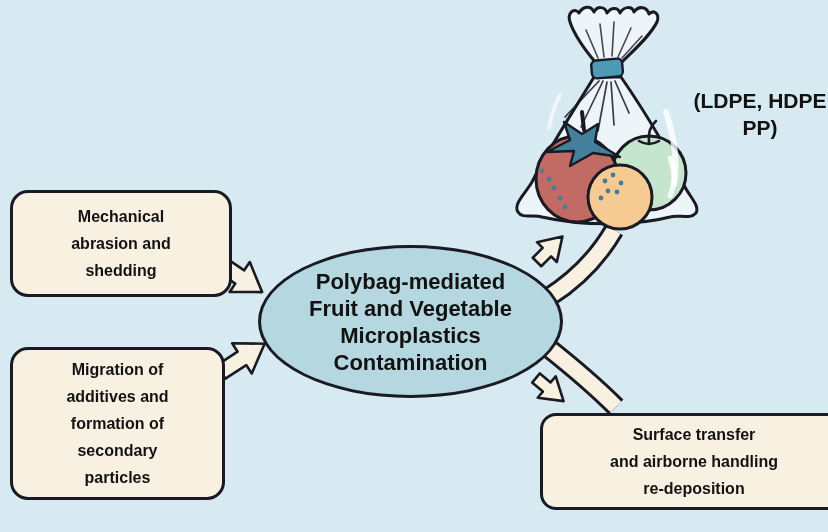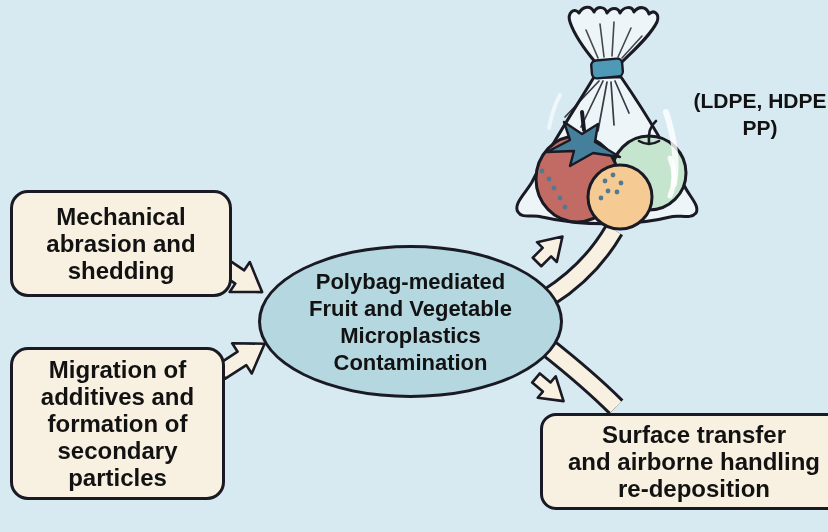--- a/index.html
+++ b/index.html
@@ -16,21 +16,21 @@
     display:flex;align-items:center;justify-content:center;
     text-align:center;
     color:var(--text,#121212);
     font-weight:700;
     box-sizing:border-box;
   }
   .roundbox{
     background:var(--box-fill,#f8f0e1);
     border:3px solid var(--box-border,#1a1a24);
     border-radius:18px;
-    font-size:24px;line-height:27px;
+    font-size:16px;line-height:27px;
   }
   .box1{left:10px;top:190px;width:222px;height:107px;}
   .box2{left:10px;top:347px;width:215px;height:153px;justify-content:center;}
   .box3{left:540px;top:413px;width:308px;height:97px;border-radius:16px;}
   .center-ellipse{
     left:258px;top:245px;width:305px;height:153px;
     background:var(--ellipse-fill,#b5d7e0);
     border:3px solid var(--box-border,#1a1a24);
     border-radius:50%;
     font-size:22px;line-height:27px;

